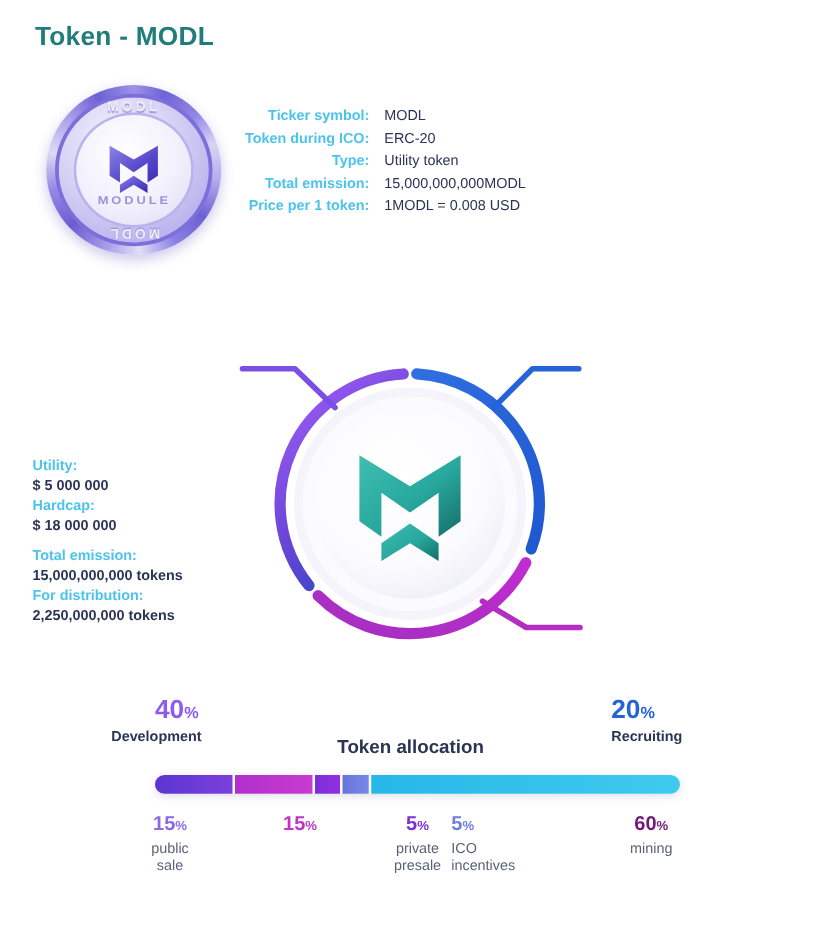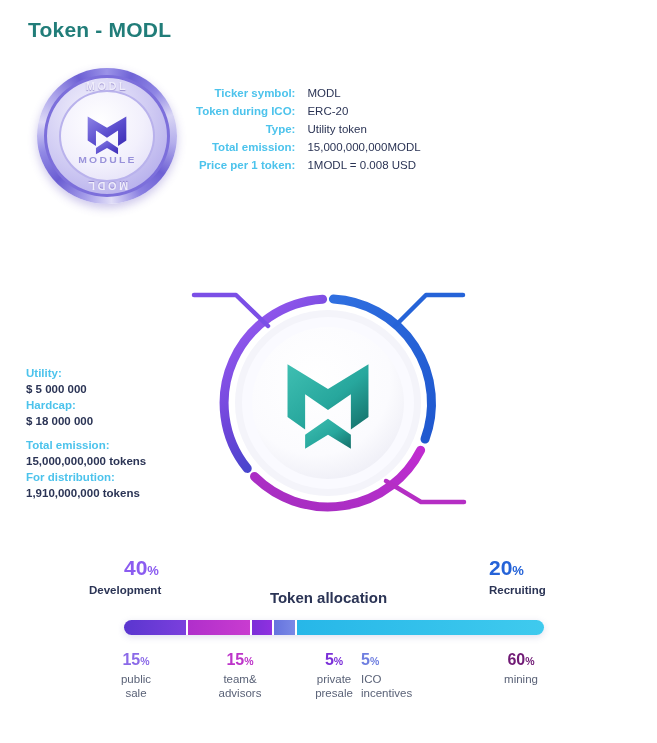--- a/index.html
+++ b/index.html
@@ -327,43 +327,41 @@
 
 <div class="caps">
   <div class="lbl">Utility:</div>
   <div class="val">$ 5 000 000</div>
   <div class="lbl">Hardcap:</div>
   <div class="val">$ 18 000 000</div>
   <div class="gap"></div>
   <div class="lbl">Total emission:</div>
   <div class="val">15,000,000,000 tokens</div>
   <div class="lbl">For distribution:</div>
-  <div class="val">1,910,000,000 tokens</div>
+  <div class="val">2,250,000,000 tokens</div>
 </div>
 
 <div class="alloc-title">Token allocation</div>
 
 <div class="alloc-bar">
   <div class="seg" style="flex:15;background:linear-gradient(90deg,#5a36cf,#7b3fdd);"></div>
   <div class="seg" style="flex:15;background:linear-gradient(90deg,#b02fcb,#c93cd0);"></div>
   <div class="seg" style="flex:5;background:linear-gradient(90deg,#7b2fd8,#9030e0);"></div>
   <div class="seg" style="flex:5;background:linear-gradient(90deg,#6573de,#7a89e6);"></div>
   <div class="seg" style="flex:60;background:linear-gradient(90deg,#27b7e8,#3fcaee);"></div>
 </div>
 
 <div class="legend">
   <div class="leg" id="leg0">
     <span class="p" style="color:#8b6ae8;"><span>15</span><span class="sm">%</span></span>
     <span class="n">public
 sale</span>
   </div>
   <div class="leg" id="leg1">
     <span class="p" style="color:#bd34c9;"><span>15</span><span class="sm">%</span></span>
-    <span class="n">team&amp;
-advisors</span>
   </div>
   <div class="leg" id="leg2">
     <span class="p" style="color:#7b2fd8;"><span>5</span><span class="sm">%</span></span>
     <span class="n">private
 presale</span>
   </div>
   <div class="leg" id="leg3">
     <span class="p" style="color:#6f7fe0;"><span>5</span><span class="sm">%</span></span>
     <span class="n">ICO
 incentives</span>

